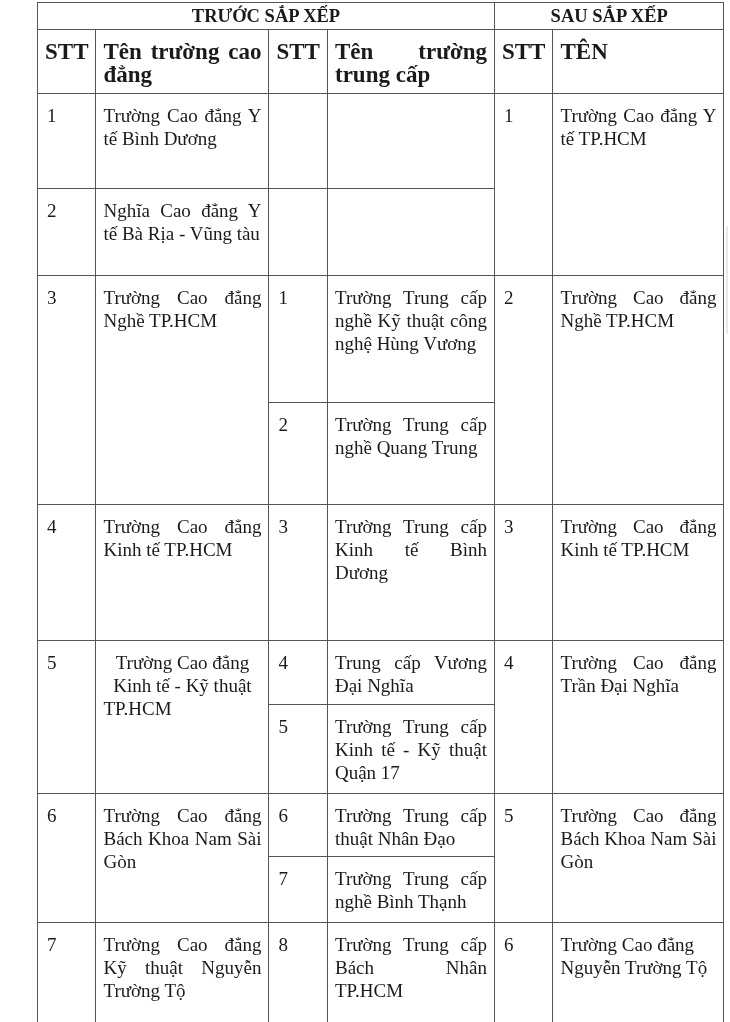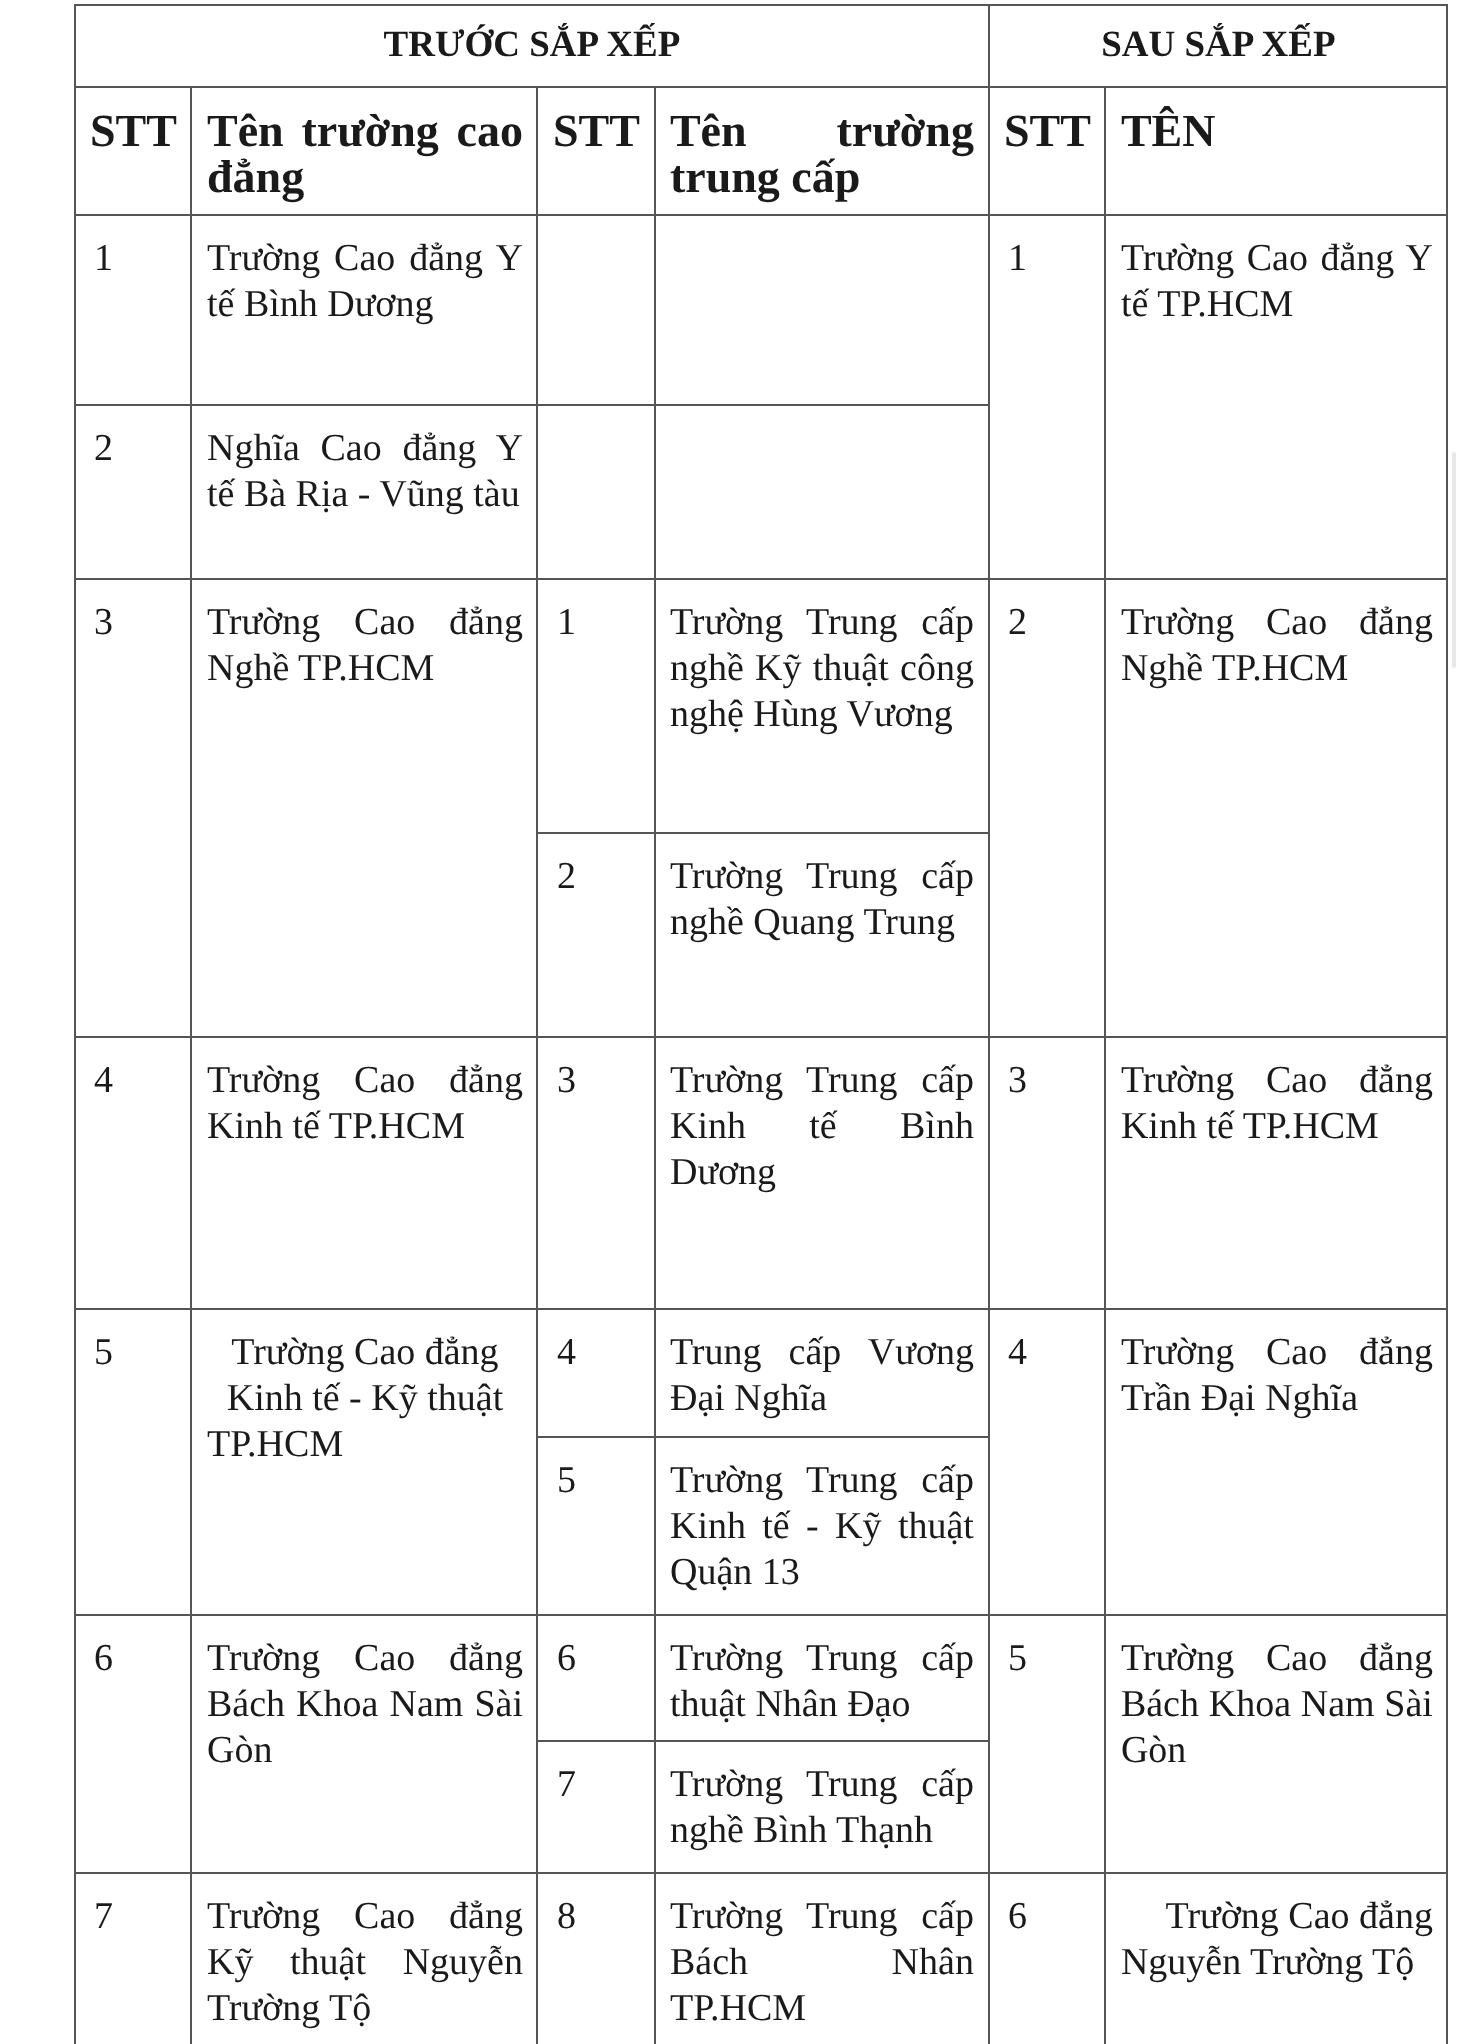--- a/index.html
+++ b/index.html
@@ -23,21 +23,21 @@
   <colgroup>
     <col style="width:55px">
       <col style="width:173px">
       <col style="width:55px">
     <col style="width:167px">
       <col style="width:55px">
       <col style="width:171px">
   </colgroup>
 
   <tbody>
-      <tr class="hdr1" style="height:41px">
+      <tr class="hdr1" style="height:27px">
     <td colspan="4">TRƯỚC SẮP XẾP</td>
     <td colspan="2">SAU SẮP XẾP</td>
   </tr>
 
   <tr class="hdr2" style="height:64px">
     <td>
           <div class="c">STT</div>
         </td>
     <td>
           <div class="c just">Tên trường cao đẳng</div>
@@ -152,21 +152,21 @@
         </td>
     <td rowspan="2">
           <div class="c">Trường Cao đẳng Trần Đại Nghĩa</div>
         </td>
   </tr>
   <tr style="height:89px">
     <td class="num">
           <div class="c">5</div>
         </td>
     <td>
-          <div class="c">Trường Trung cấp Kinh tế - Kỹ thuật Quận 13</div>
+          <div class="c">Trường Trung cấp Kinh tế - Kỹ thuật Quận 17</div>
         </td>
   </tr>
 
   <tr style="height:63px">
     <td rowspan="2" class="num">
           <div class="c">6</div>
         </td>
     <td rowspan="2">
           <div class="c">Trường Cao đẳng Bách Khoa Nam Sài Gòn</div>
         </td>
@@ -202,19 +202,19 @@
     <td class="num">
           <div class="c">8</div>
         </td>
     <td>
           <div class="c">Trường Trung cấp Bách Nhân TP.HCM</div>
         </td>
     <td class="num">
           <div class="c">6</div>
         </td>
     <td>
-          <div class="c" style="text-align:right">Trường Cao đẳng Nguyễn Trường Tộ</div>
+          <div class="c" style="text-align:left">Trường Cao đẳng Nguyễn Trường Tộ</div>
         </td>
   </tr>
 </tbody>
   </table>
 
 <div class="edge-artifact"></div>
 
 </body></html>

